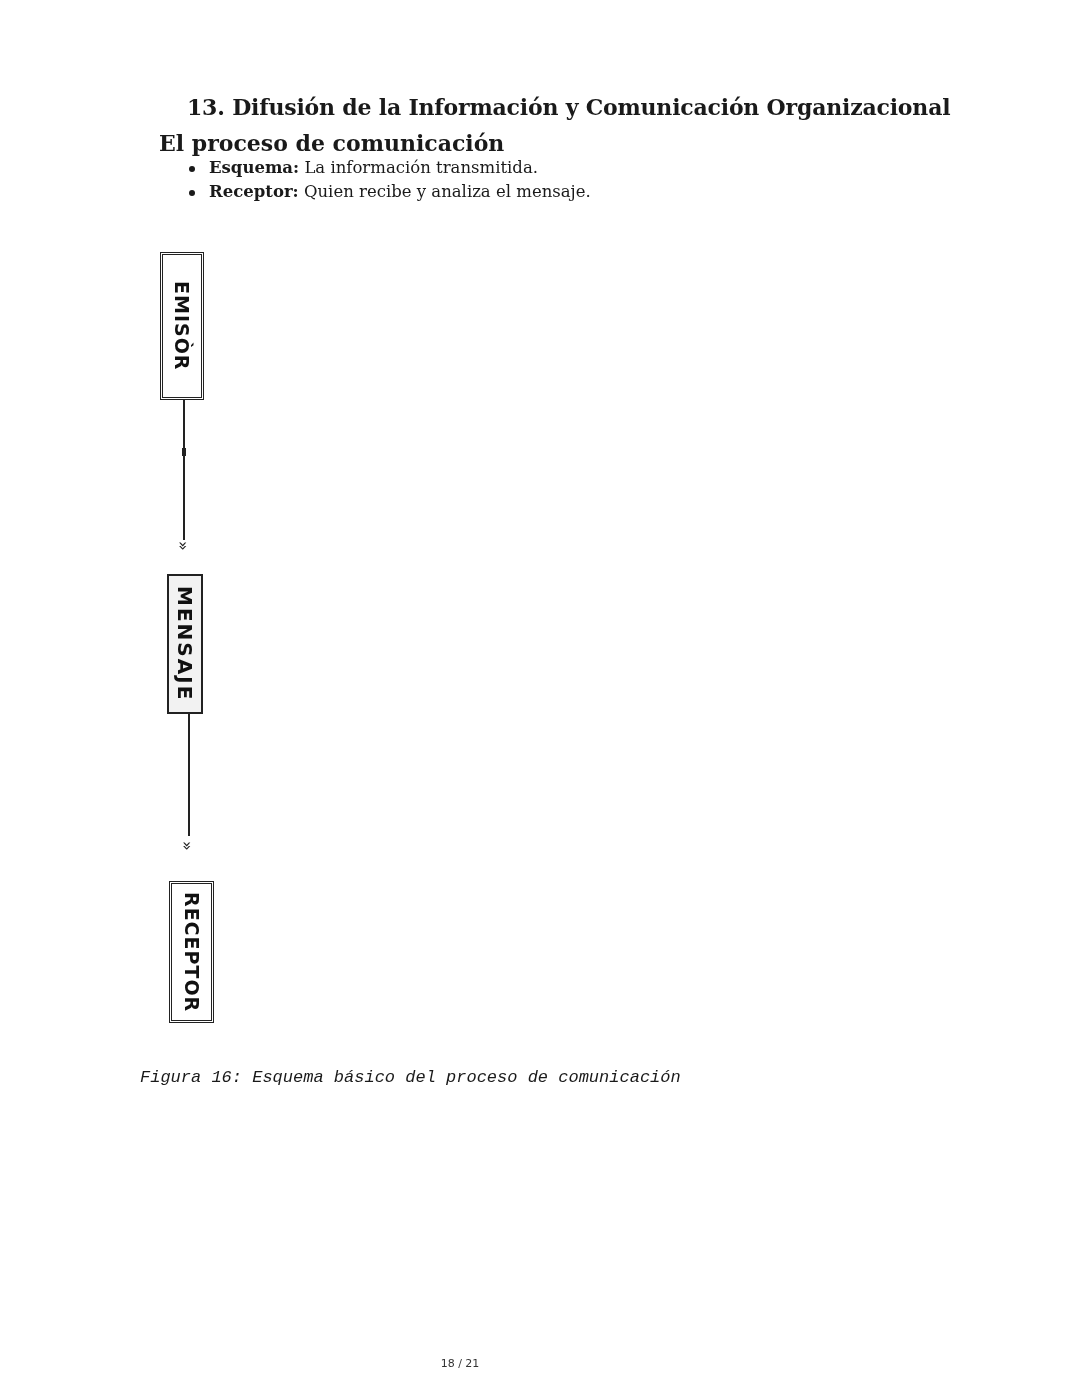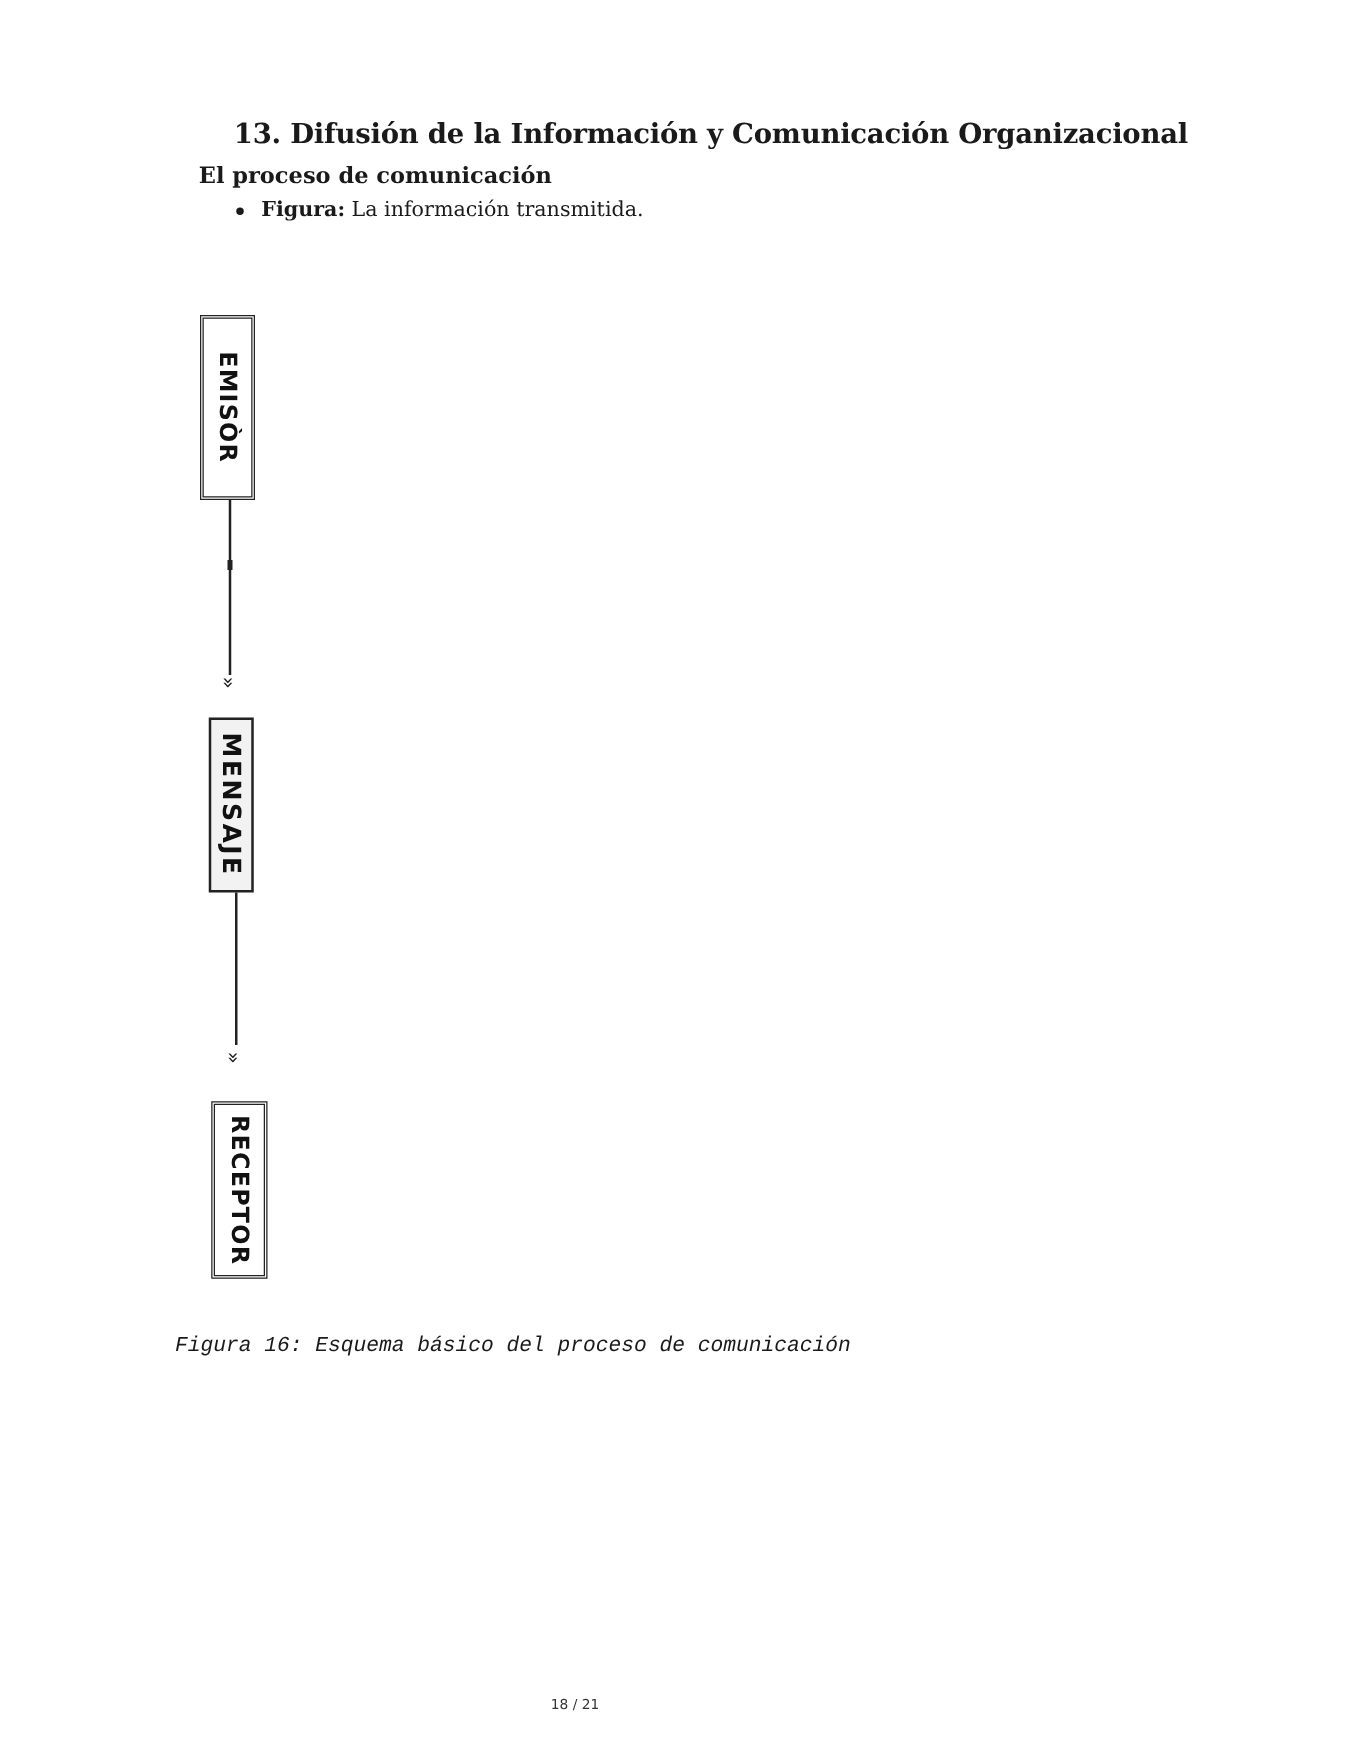--- a/index.html
+++ b/index.html
@@ -1,18 +1,18 @@
 <!DOCTYPE html>
 <html><head>
 <meta charset="utf-8">
 <style>
   html, body { margin: 0; padding: 0; background: #ffffff; }
   body { width: 1080px; height: 1397px; position: relative; overflow: hidden; color: #1a1a1a; font-family: "DejaVu Serif", serif; }
   .h1 { position: absolute; left: 159px; top: 94px; font-size: 22px; font-weight: bold; letter-spacing: -0.2px; white-space: nowrap; margin-left: 28px; }
-  .h2 { position: absolute; left: 159px; top: 130px; font-size: 18px; font-weight: bold; white-space: nowrap; }
+  .h2 { position: absolute; left: 159px; top: 130px; font-size: 22px; font-weight: bold; white-space: nowrap; }
   ul.bullets { position: absolute; left: 187px; top: 156px; margin: 0; padding: 0; list-style: none; font-size: 16.5px; line-height: 24px; }
   ul.bullets li { position: relative; padding-left: 22px; white-space: nowrap; }
   ul.bullets li::before { content: ""; position: absolute; left: 2px; top: 10px; width: 6px; height: 6px; border-radius: 50%; background: #1a1a1a; }
   ul.bullets b { font-weight: bold; }
 
   .fig { position: absolute; left: 155px; top: 248px; width: 70px; height: 790px; }
   .box { position: absolute; border: 3px double #222; background: #fff; box-sizing: border-box; display: flex; align-items: center; justify-content: center; }
   .box span { writing-mode: vertical-rl; font-family: "DejaVu Sans", sans-serif; font-weight: bold; font-size: 19px; letter-spacing: 1px; color: #111; }
   .box.emisor { left: 5px; top: 4px; width: 44px; height: 148px; }
   .box.mensaje { left: 12px; top: 326px; width: 36px; height: 140px; background: #f2f2f2; border-style: solid; border-width: 2px; }
@@ -24,21 +24,22 @@
   .caption { position: absolute; left: 140px; top: 1068px; font-size: 17px; font-style: italic; white-space: nowrap; font-family: Liberation Mono, monospace; }
   .pagenum { position: absolute; left: 0; width: 920px; top: 1357px; text-align: center; font-family: "DejaVu Sans", sans-serif; font-size: 11px; color: #333; }
 </style>
 </head>
 <body>
 
 <div class="h1">13. Difusión de la Información y Comunicación Organizacional</div>
 <div class="h2">El proceso de comunicación</div>
 
 <ul class="bullets">
-  <li><b>Figura:</b><span> La información transmitida.</span></li>
+  <li><b>Esquema:</b><span> La información transmitida.</span></li>
+  <li><b>Receptor:</b><span> Quien recibe y analiza el mensaje.</span></li>
 </ul>
 
 <div class="fig">
   <div class="box emisor">
       <span>EMISÒR</span>
     </div>
   <div class="line" style="left:28px; top:152px; height:140px;"></div>
   <div class="line" style="left:27px; top:200px; width:4px; height:8px;"></div>
   <div class="arrow" style="left:23px; top:290px;">»</div>
 

